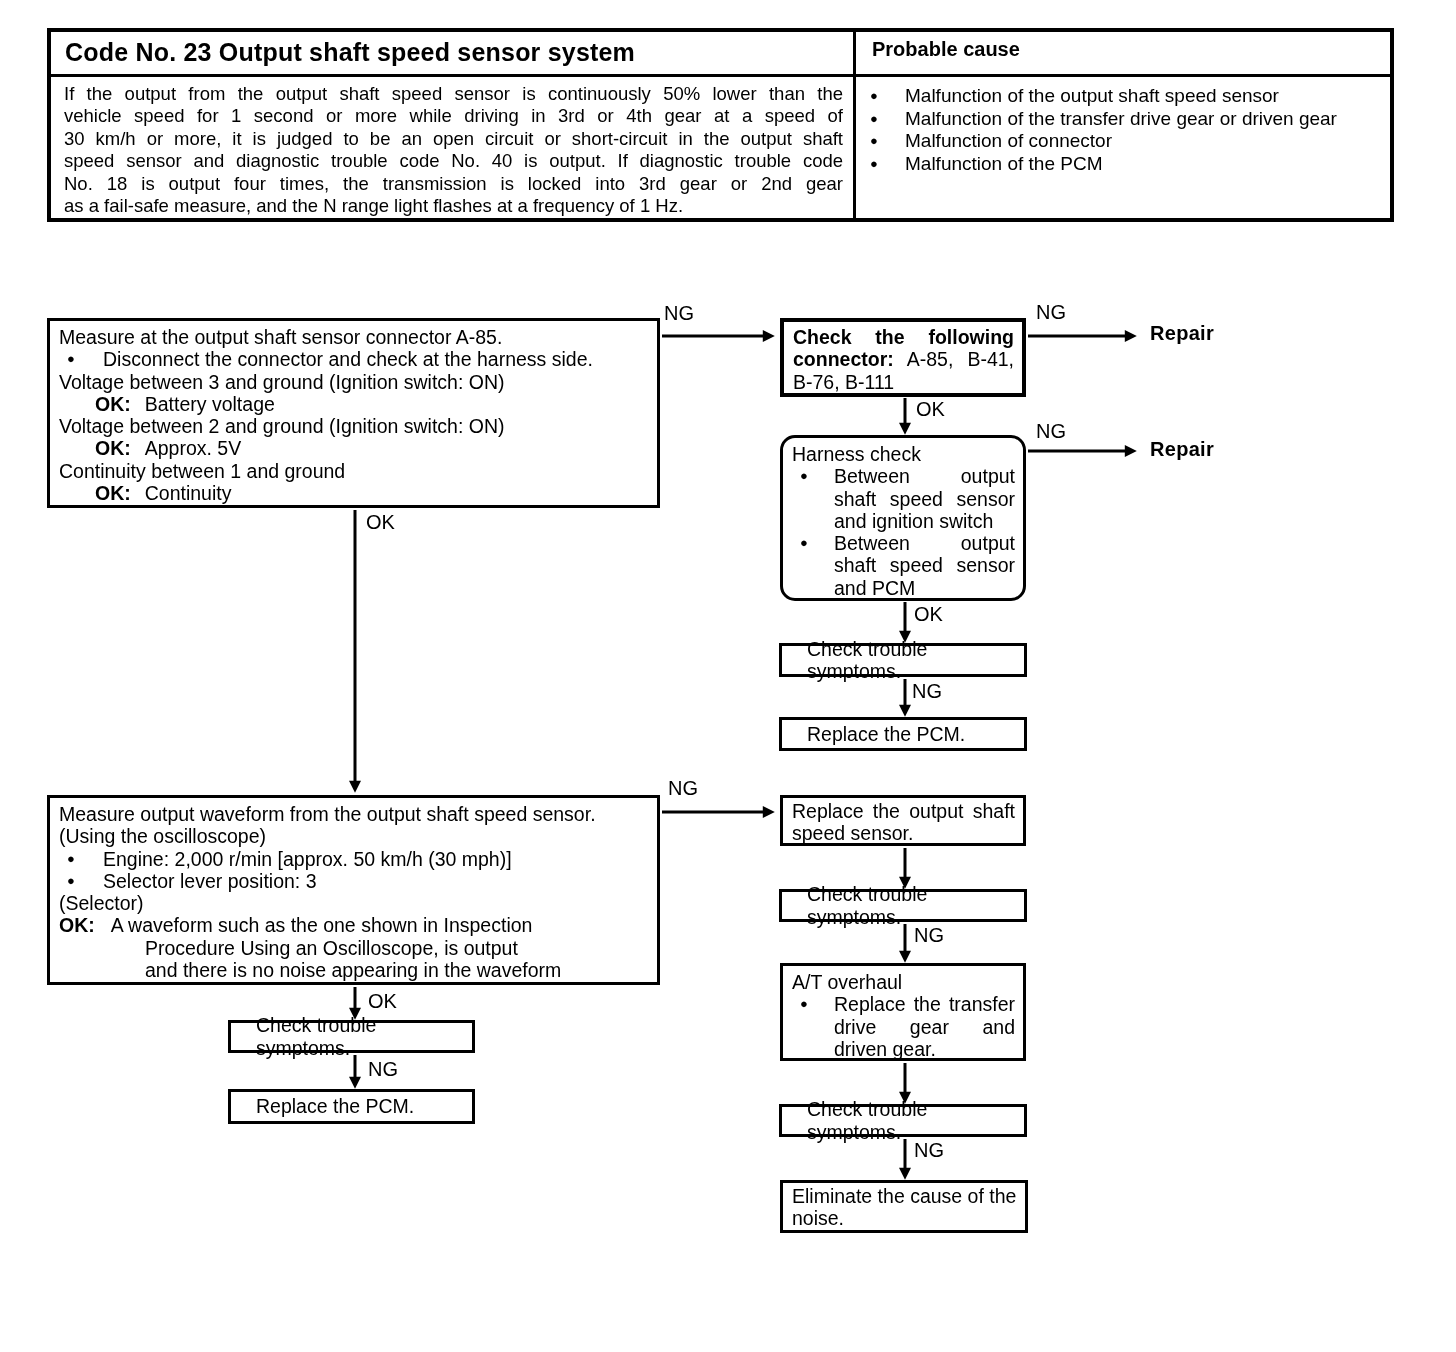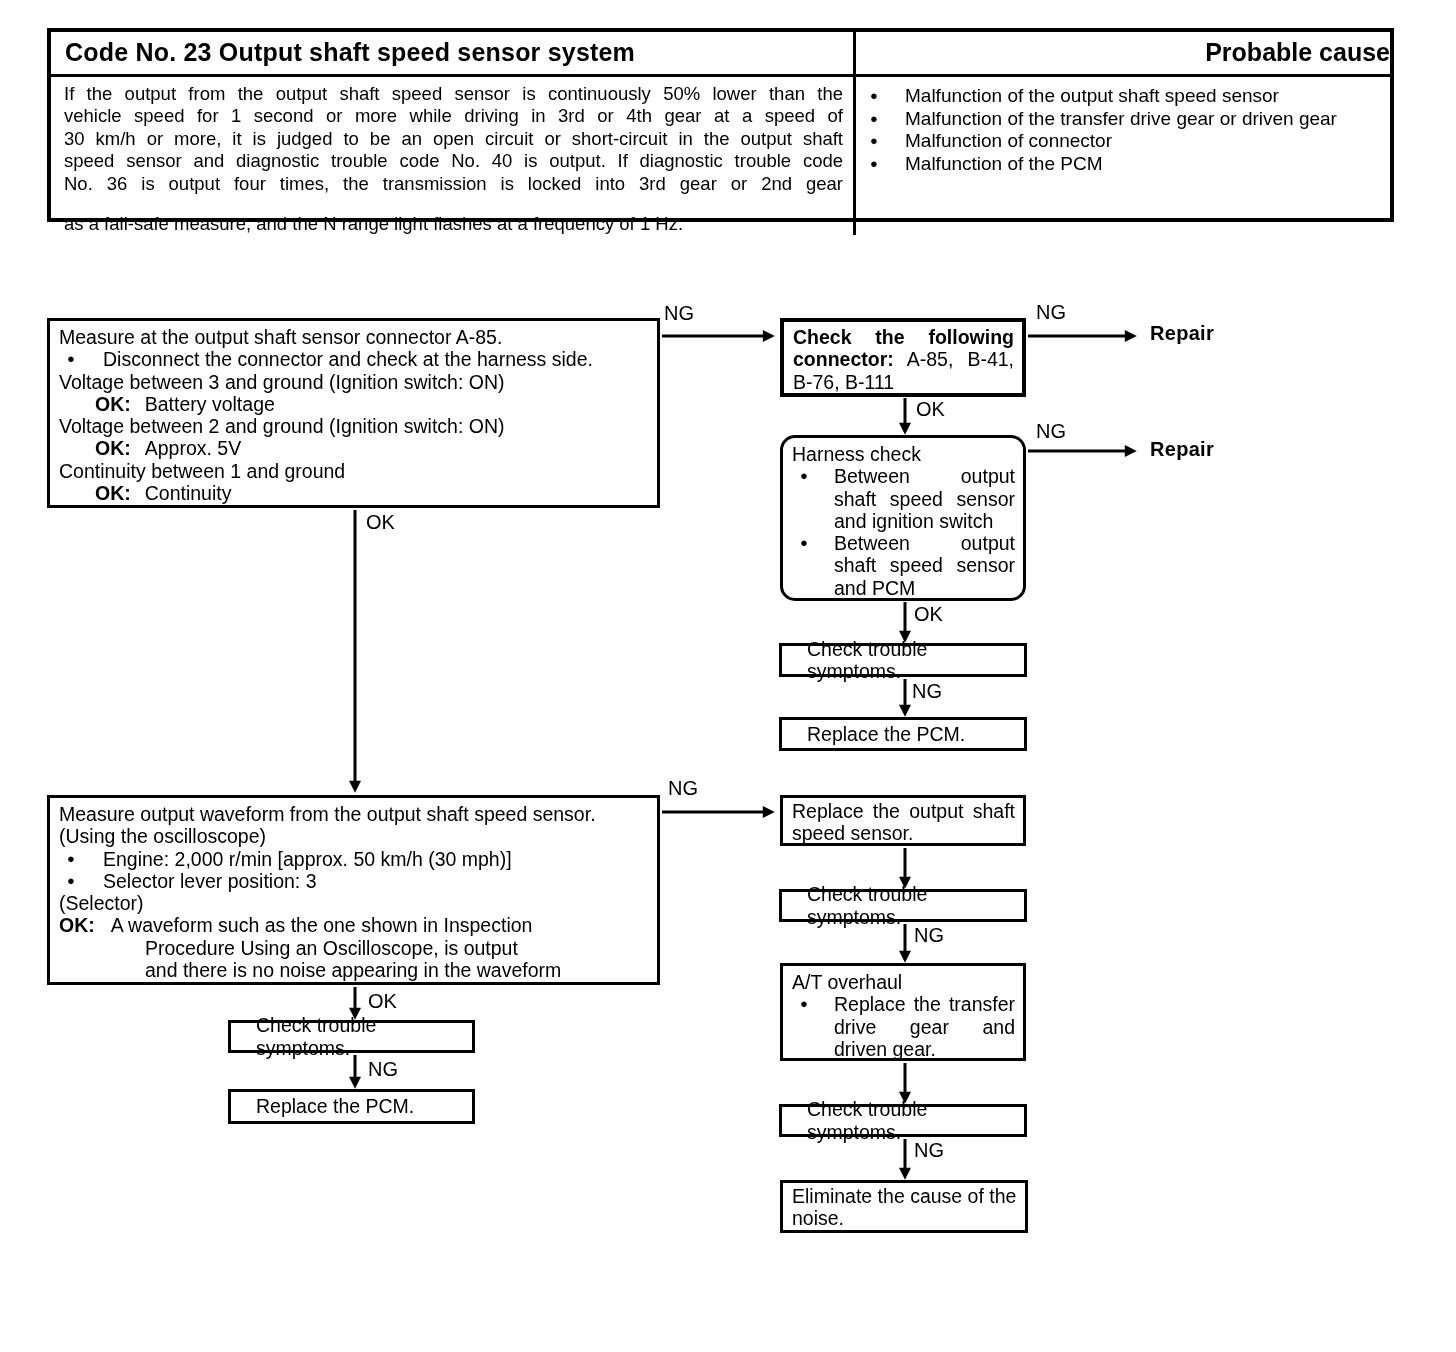--- a/index.html
+++ b/index.html
@@ -31,33 +31,32 @@
   .hdr-table .hline { grid-row: 2; grid-column: 1 / span 3; background: #000; }
   .cell-title {
     grid-column: 1; grid-row: 1;
     font-size: 25px; font-weight: bold;
     padding: 6px 0 0 14px;
     letter-spacing: 0.2px;
     white-space: nowrap;
   }
   .cell-cause-title {
     grid-column: 3; grid-row: 1;
-    font-size: 25px; font-weight: bold;
+    font-size: 20px; font-weight: bold;
     padding: 6px 0 0 16px;
     white-space: nowrap;
-    text-align: right;
   }
   .cell-desc {
     grid-column: 1; grid-row: 3;
     padding: 6px 10px 0 13px;
     font-size: 18.5px;
     line-height: 22.4px;
   }
   .desc-line { text-align: justify; text-align-last: justify; }
-  .desc-line.last { text-align-last: left; margin-top: 18px; }
+  .desc-line.last { text-align-last: left; }
   .cell-causes {
     grid-column: 3; grid-row: 3;
     padding: 8px 8px 0 0;
     font-size: 19px;
     line-height: 22.5px;
   }
   .cause-li, .li {
     display: flex;
     align-items: flex-start;
   }
@@ -147,21 +146,21 @@
   <div class="hdr-table">
     <div class="vline"></div>
     <div class="hline"></div>
     <div class="cell-title">Code No. 23 Output shaft speed sensor system</div>
     <div class="cell-cause-title">Probable cause</div>
     <div class="cell-desc">
       <div class="desc-line">If the output from the output shaft speed sensor is continuously 50% lower than the</div>
       <div class="desc-line">vehicle speed for 1 second or more while driving in 3rd or 4th gear at a speed of</div>
       <div class="desc-line">30 km/h or more, it is judged to be an open circuit or short-circuit in the output shaft</div>
       <div class="desc-line">speed sensor and diagnostic trouble code No. 40 is output. If diagnostic trouble code</div>
-      <div class="desc-line">No. 36 is output four times, the transmission is locked into 3rd gear or 2nd gear</div>
+      <div class="desc-line">No. 18 is output four times, the transmission is locked into 3rd gear or 2nd gear</div>
       <div class="desc-line last">as a fail-safe measure, and the N range light flashes at a frequency of 1 Hz.</div>
     </div>
     <div class="cell-causes">
       <div class="cause-li">
         <span class="dot">●</span>
         <span class="li-text">Malfunction of the output shaft speed sensor</span>
       </div>
       <div class="cause-li">
         <span class="dot">●</span>
         <span class="li-text">Malfunction of the transfer drive gear or driven gear</span>

